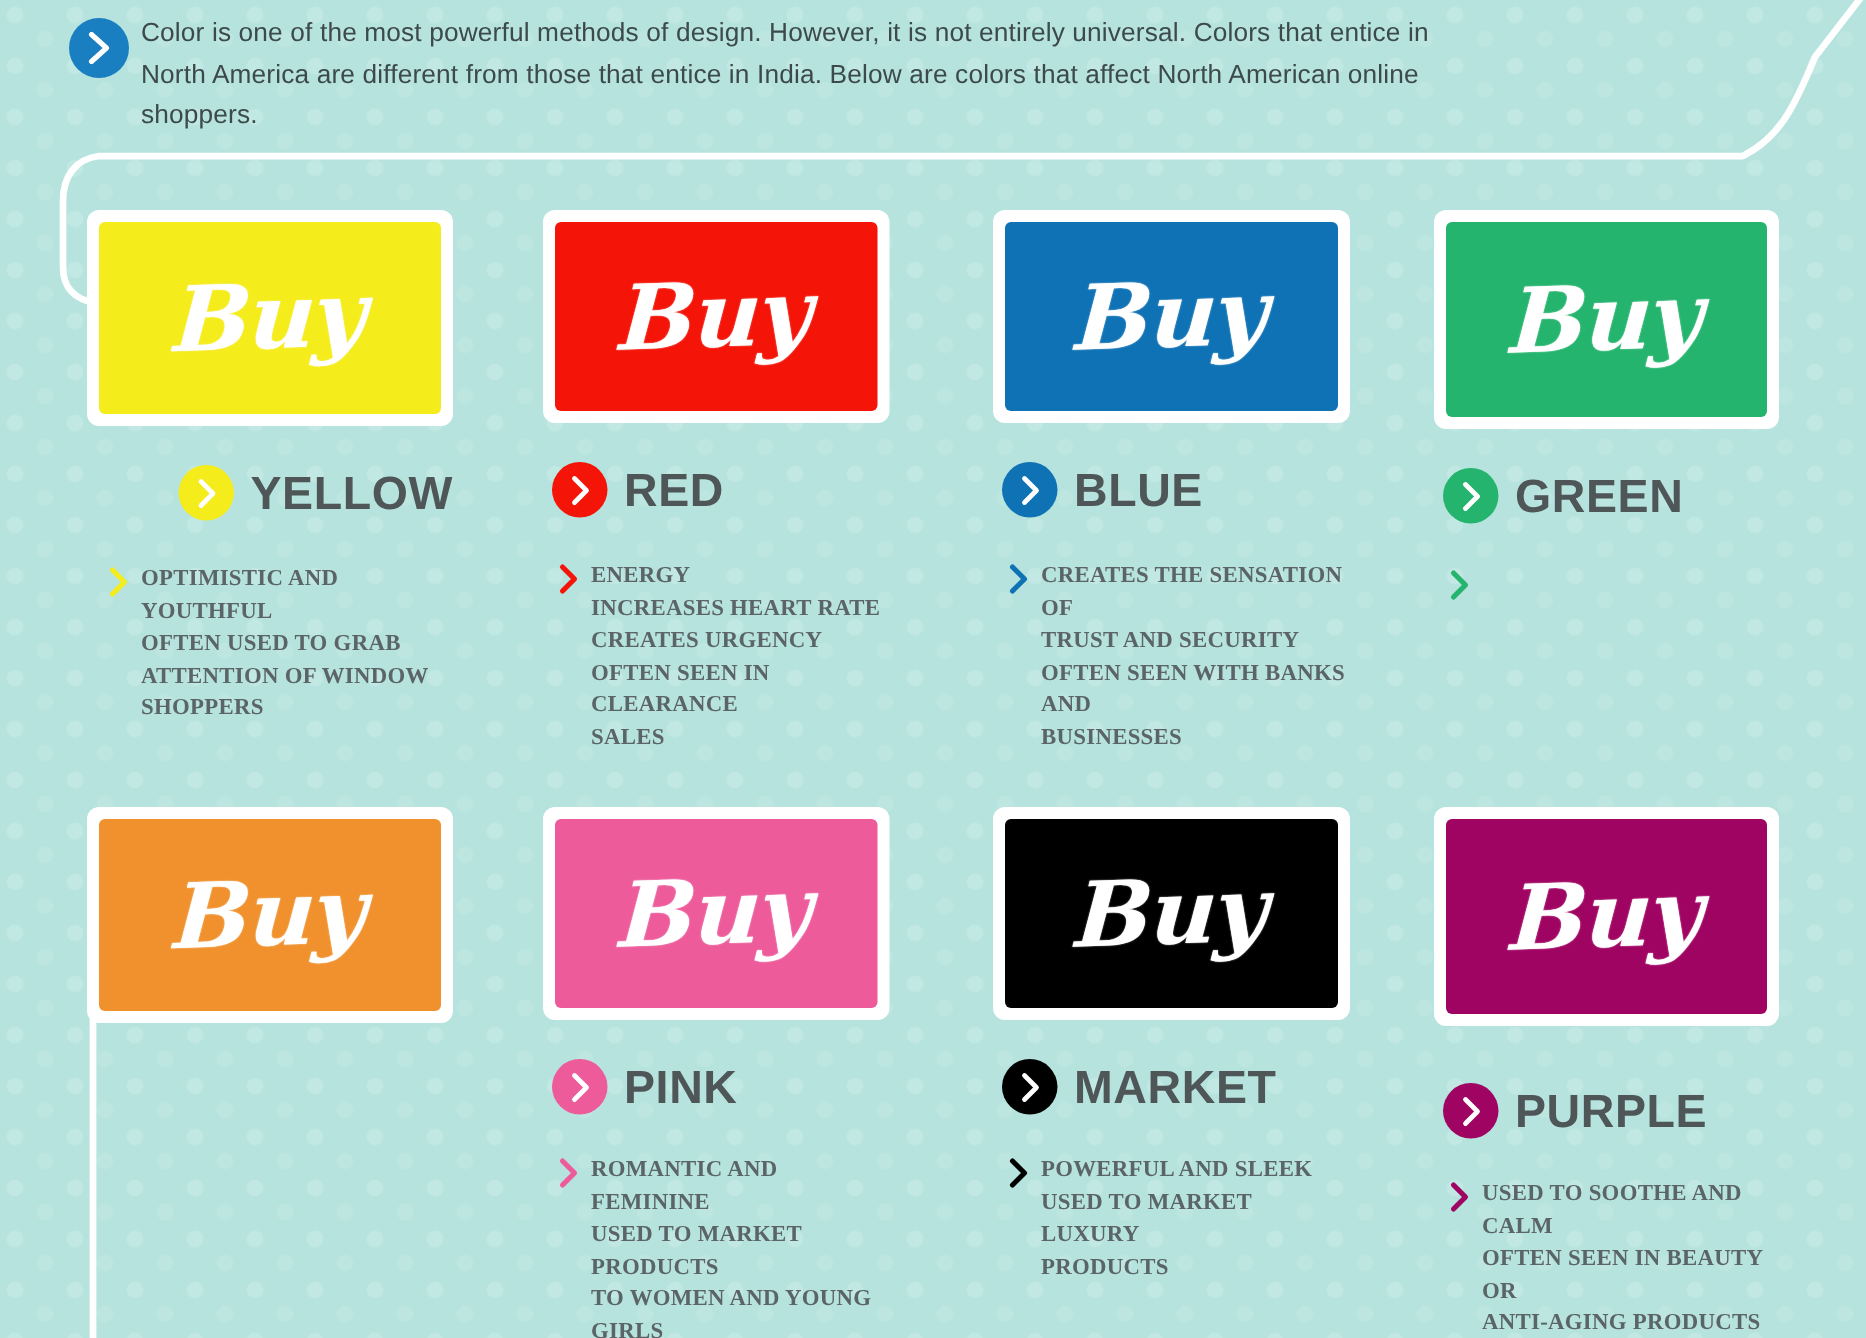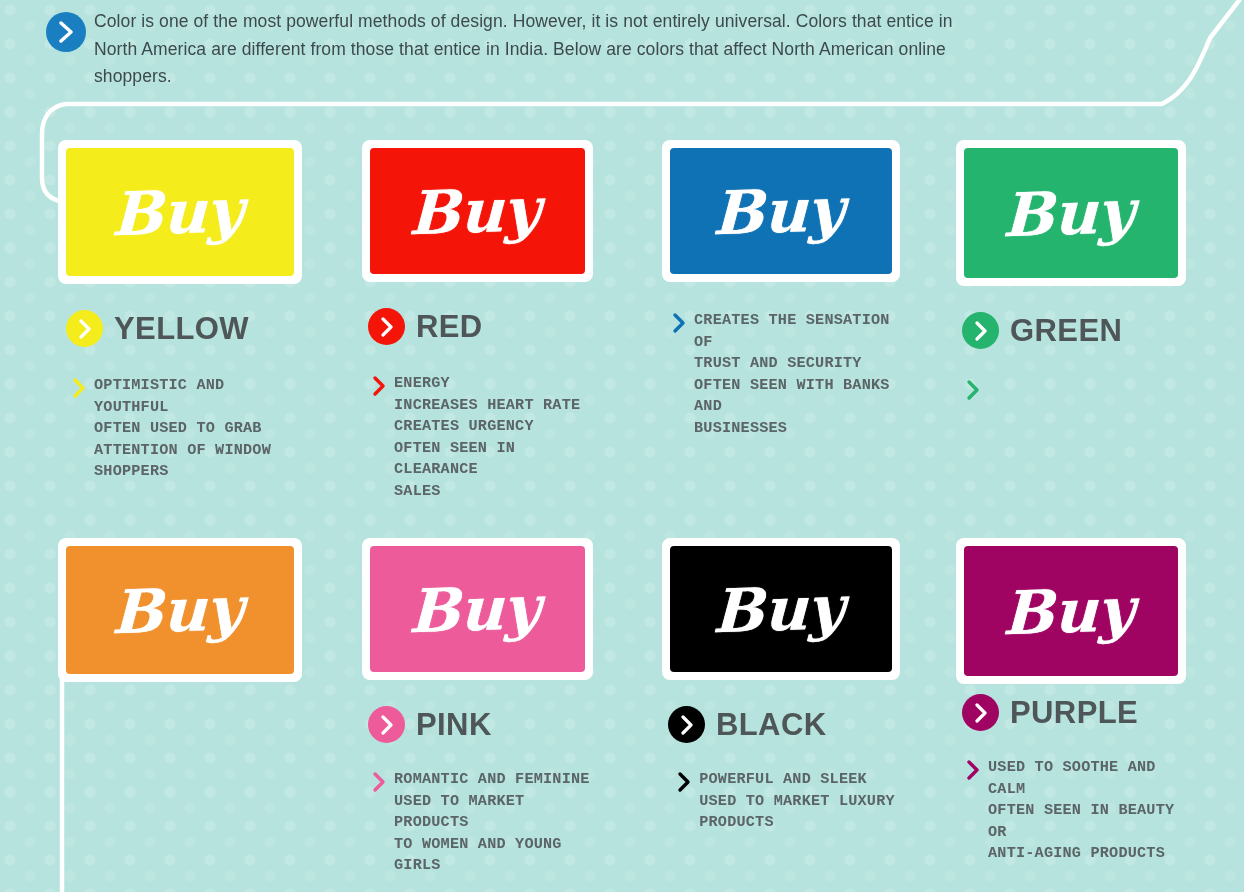--- a/index.html
+++ b/index.html
@@ -78,21 +78,21 @@
     font-size:31px;font-weight:bold;color:#4e5658;
     letter-spacing:.4px;line-height:1;
     font-family:"Liberation Sans", sans-serif;
   }
 
   .desc-row{display:flex;gap:8px;align-items:flex-start;}
   .desc-chevron{flex:0 0 auto;margin-top:2px;}
   .desc-text{
     font-size:15.2px;font-weight:bold;color:#5b6466;
     line-height:1.42;letter-spacing:.2px;
-    font-family:Liberation Mono, monospace;
+    font-family:Liberation Serif, serif;
     white-space:pre-line;
   }
 </style>
 </head>
 <body>
 
 <div id="texture"></div>
 
 <svg id="deco" width="1244" height="892" viewBox="0 0 1244 892">
   <path d="M1244 -6 L1210 38 C1196 72 1186 92 1162 104 L66 104 C50 106 42 118 42 134 L42 178 C42 192 50 200 64 202" fill="none" stroke="#ffffff" stroke-width="4.5" stroke-linecap="round" stroke-linejoin="round"></path>
@@ -104,21 +104,21 @@
     <svg width="18" height="22" viewBox="0 0 18 22" aria-hidden="true">
       <path d="M4 2 L14 11 L4 20" fill="none" stroke="#ffffff" stroke-width="3.4" stroke-linecap="round" stroke-linejoin="round"></path>
     </svg>
   </span>
   <div id="header-text">Color is one of the most powerful methods of design. However, it is not entirely universal. Colors that entice in North America are different from those that entice in India. Below are colors that affect North American online shoppers.</div>
 </div>
 
 <div id="grid">
     <div class="col" style="position: absolute; left: 58px; top: 12px; width: 244px;"><div class="swatch-wrap"><div class="swatch" style="background: rgb(245, 236, 28); width: 228px; height: 128px;">
           <div class="buy">Buy</div>
-        </div></div><div class="name-row" style="margin-top: 26px; margin-left: 8px;">
+        </div></div><div class="name-row" style="margin-top: 26px; margin-left: 8px; justify-content: flex-end;">
         <span class="name-circle" style="background: rgb(245, 236, 28);">
           <svg width="16" height="20" viewBox="0 0 16 20">
             <path d="M4 2 L12 10 L4 18" fill="none" stroke="#ffffff" stroke-width="3.2" stroke-linecap="round" stroke-linejoin="round"></path>
           </svg>
         </span>
         <span class="name-label">YELLOW</span>
       </div><div class="desc-row" style="margin-top: 28px; margin-left: 14px;">
         <span class="desc-chevron"><svg width="14" height="22" viewBox="0 0 14 22">
             <path d="M3 3 L11 11 L3 19" fill="none" stroke="#f5ec1c" stroke-width="3.4" stroke-linecap="round" stroke-linejoin="round"></path>
           </svg></span>
@@ -141,21 +141,28 @@
             <path d="M3 3 L11 11 L3 19" fill="none" stroke="#f41408" stroke-width="3.4" stroke-linecap="round" stroke-linejoin="round"></path>
           </svg></span>
         <div class="desc-text">ENERGY
 INCREASES HEART RATE
 CREATES URGENCY
 OFTEN SEEN IN CLEARANCE
 SALES</div>
       </div></div>
     <div class="col" style="position: absolute; left: 662px; top: 12px; width: 238px;"><div class="swatch-wrap"><div class="swatch" style="background: rgb(15, 114, 181); width: 222px; height: 126px;">
           <div class="buy">Buy</div>
-        </div></div><div class="desc-row" style="margin-top: 28px; margin-left: 10px;">
+        </div></div><div class="name-row" style="margin-top: 26px; margin-left: 6px;">
+        <span class="name-circle" style="background: rgb(15, 114, 181);">
+          <svg width="16" height="20" viewBox="0 0 16 20">
+            <path d="M4 2 L12 10 L4 18" fill="none" stroke="#ffffff" stroke-width="3.2" stroke-linecap="round" stroke-linejoin="round"></path>
+          </svg>
+        </span>
+        <span class="name-label">BLUE</span>
+      </div><div class="desc-row" style="margin-top: 28px; margin-left: 10px;">
         <span class="desc-chevron"><svg width="14" height="22" viewBox="0 0 14 22">
             <path d="M3 3 L11 11 L3 19" fill="none" stroke="#0f72b5" stroke-width="3.4" stroke-linecap="round" stroke-linejoin="round"></path>
           </svg></span>
         <div class="desc-text">CREATES THE SENSATION OF
 TRUST AND SECURITY
 OFTEN SEEN WITH BANKS AND
 BUSINESSES</div>
       </div></div>
     <div class="col" style="position: absolute; left: 956px; top: 12px; width: 230px;"><div class="swatch-wrap"><div class="swatch" style="background: rgb(36, 180, 110); width: 214px; height: 130px;">
           <div class="buy">Buy</div>
@@ -192,32 +199,32 @@
 TO WOMEN AND YOUNG GIRLS</div>
       </div></div>
     <div class="col" style="position: absolute; left: 662px; top: 410px; width: 238px;"><div class="swatch-wrap"><div class="swatch" style="background: rgb(0, 0, 0); width: 222px; height: 126px;">
           <div class="buy">Buy</div>
         </div></div><div class="name-row" style="margin-top: 26px; margin-left: 6px;">
         <span class="name-circle" style="background: rgb(0, 0, 0);">
           <svg width="16" height="20" viewBox="0 0 16 20">
             <path d="M4 2 L12 10 L4 18" fill="none" stroke="#ffffff" stroke-width="3.2" stroke-linecap="round" stroke-linejoin="round"></path>
           </svg>
         </span>
-        <span class="name-label">BLACK</span>
+        <span class="name-label">MARKET</span>
       </div><div class="desc-row" style="margin-top: 26px; margin-left: 10px; justify-content: center;">
         <span class="desc-chevron"><svg width="14" height="22" viewBox="0 0 14 22">
             <path d="M3 3 L11 11 L3 19" fill="none" stroke="#000000" stroke-width="3.4" stroke-linecap="round" stroke-linejoin="round"></path>
           </svg></span>
         <div class="desc-text">POWERFUL AND SLEEK
 USED TO MARKET LUXURY
 PRODUCTS</div>
       </div></div>
     <div class="col" style="position: absolute; left: 956px; top: 410px; width: 230px;"><div class="swatch-wrap"><div class="swatch" style="background: rgb(160, 4, 98); width: 214px; height: 130px;">
           <div class="buy">Buy</div>
-        </div></div><div class="name-row" style="margin-top: 10px; margin-left: 6px; text-align: center;">
+        </div></div><div class="name-row" style="margin-top: 38px; margin-left: 6px; text-align: center;">
         <span class="name-circle" style="background: rgb(160, 4, 98);">
           <svg width="16" height="20" viewBox="0 0 16 20">
             <path d="M4 2 L12 10 L4 18" fill="none" stroke="#ffffff" stroke-width="3.2" stroke-linecap="round" stroke-linejoin="round"></path>
           </svg>
         </span>
         <span class="name-label">PURPLE</span>
       </div><div class="desc-row" style="margin-top: 26px; margin-left: 10px;">
         <span class="desc-chevron"><svg width="14" height="22" viewBox="0 0 14 22">
             <path d="M3 3 L11 11 L3 19" fill="none" stroke="#a00462" stroke-width="3.4" stroke-linecap="round" stroke-linejoin="round"></path>
           </svg></span>

